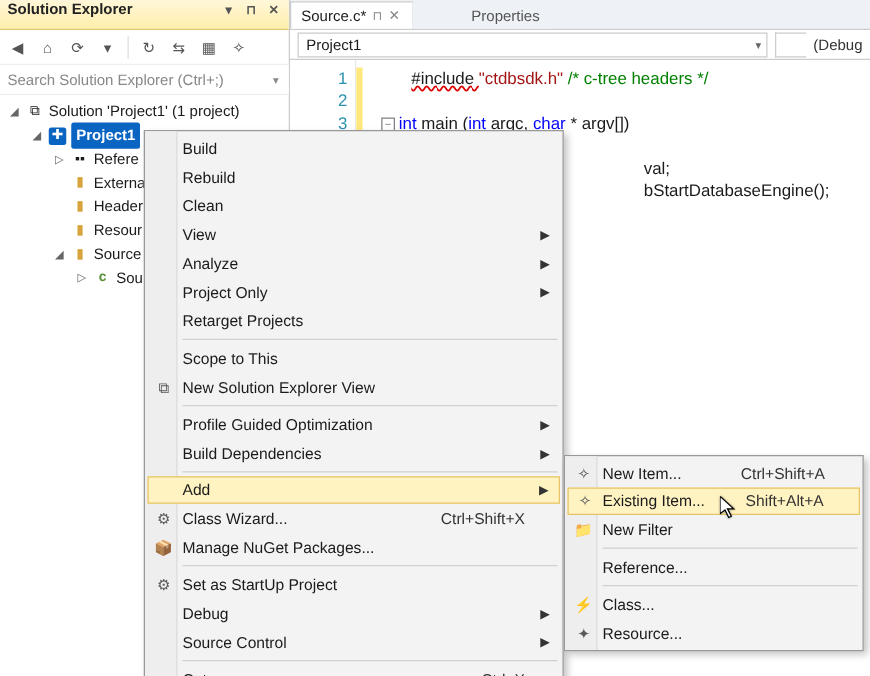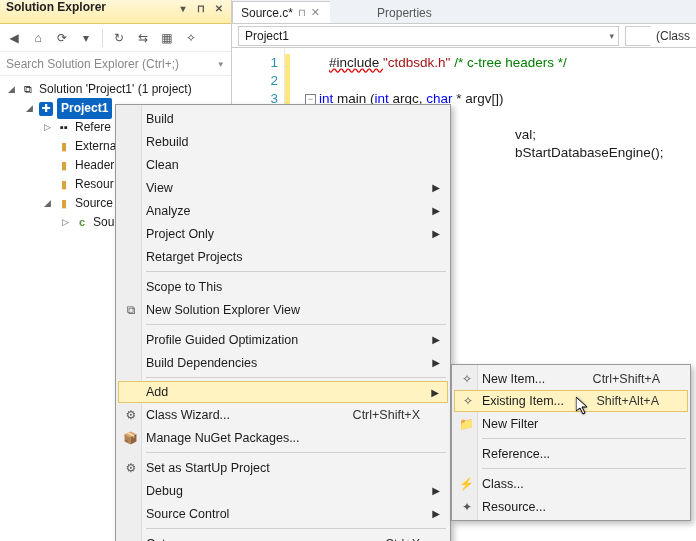--- a/index.html
+++ b/index.html
@@ -145,21 +145,21 @@
     </div>
     <div class="tab inactive">
       <span>Properties</span>
     </div>
   </div>
   <div class="nav-bar">
     <div class="combo first">
       <span>Project1</span>
     </div>
     <div class="combo-mini"></div>
-    <span class="glob">(Class</span>
+    <span class="glob">(Debug</span>
   </div>
   <div class="code">
     <div class="gutter">
       <div>1</div>
       <div>2</div>
       <div>3</div>
     </div>
     <div class="code-body">
       <div class="marginbar"></div>
       <div class="code-line"><span class="squig">#include </span><span class="str">"ctdbsdk.h"</span><span class="cmt"> /* c-tree headers */</span></div>

